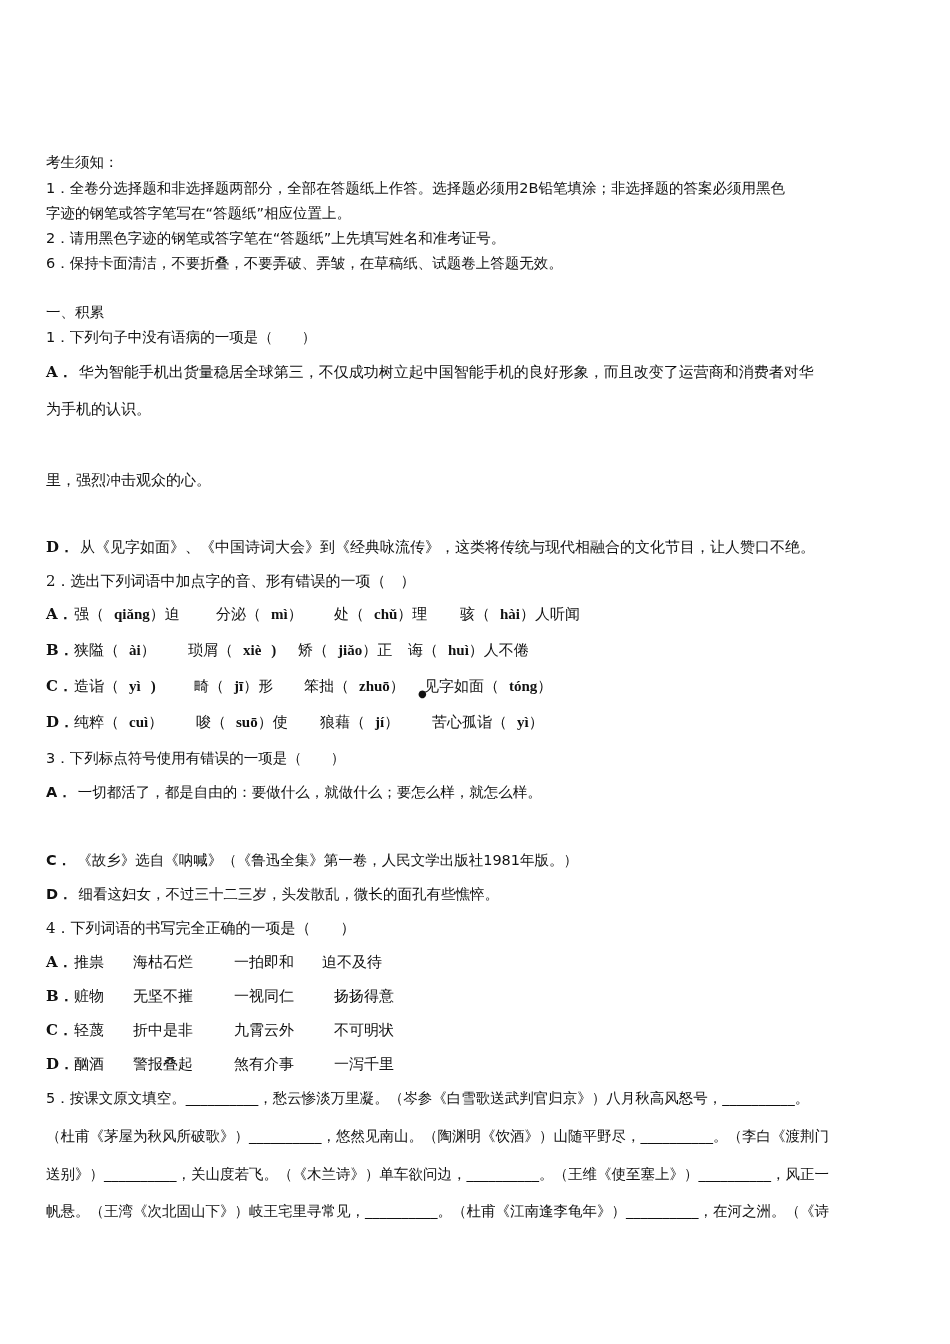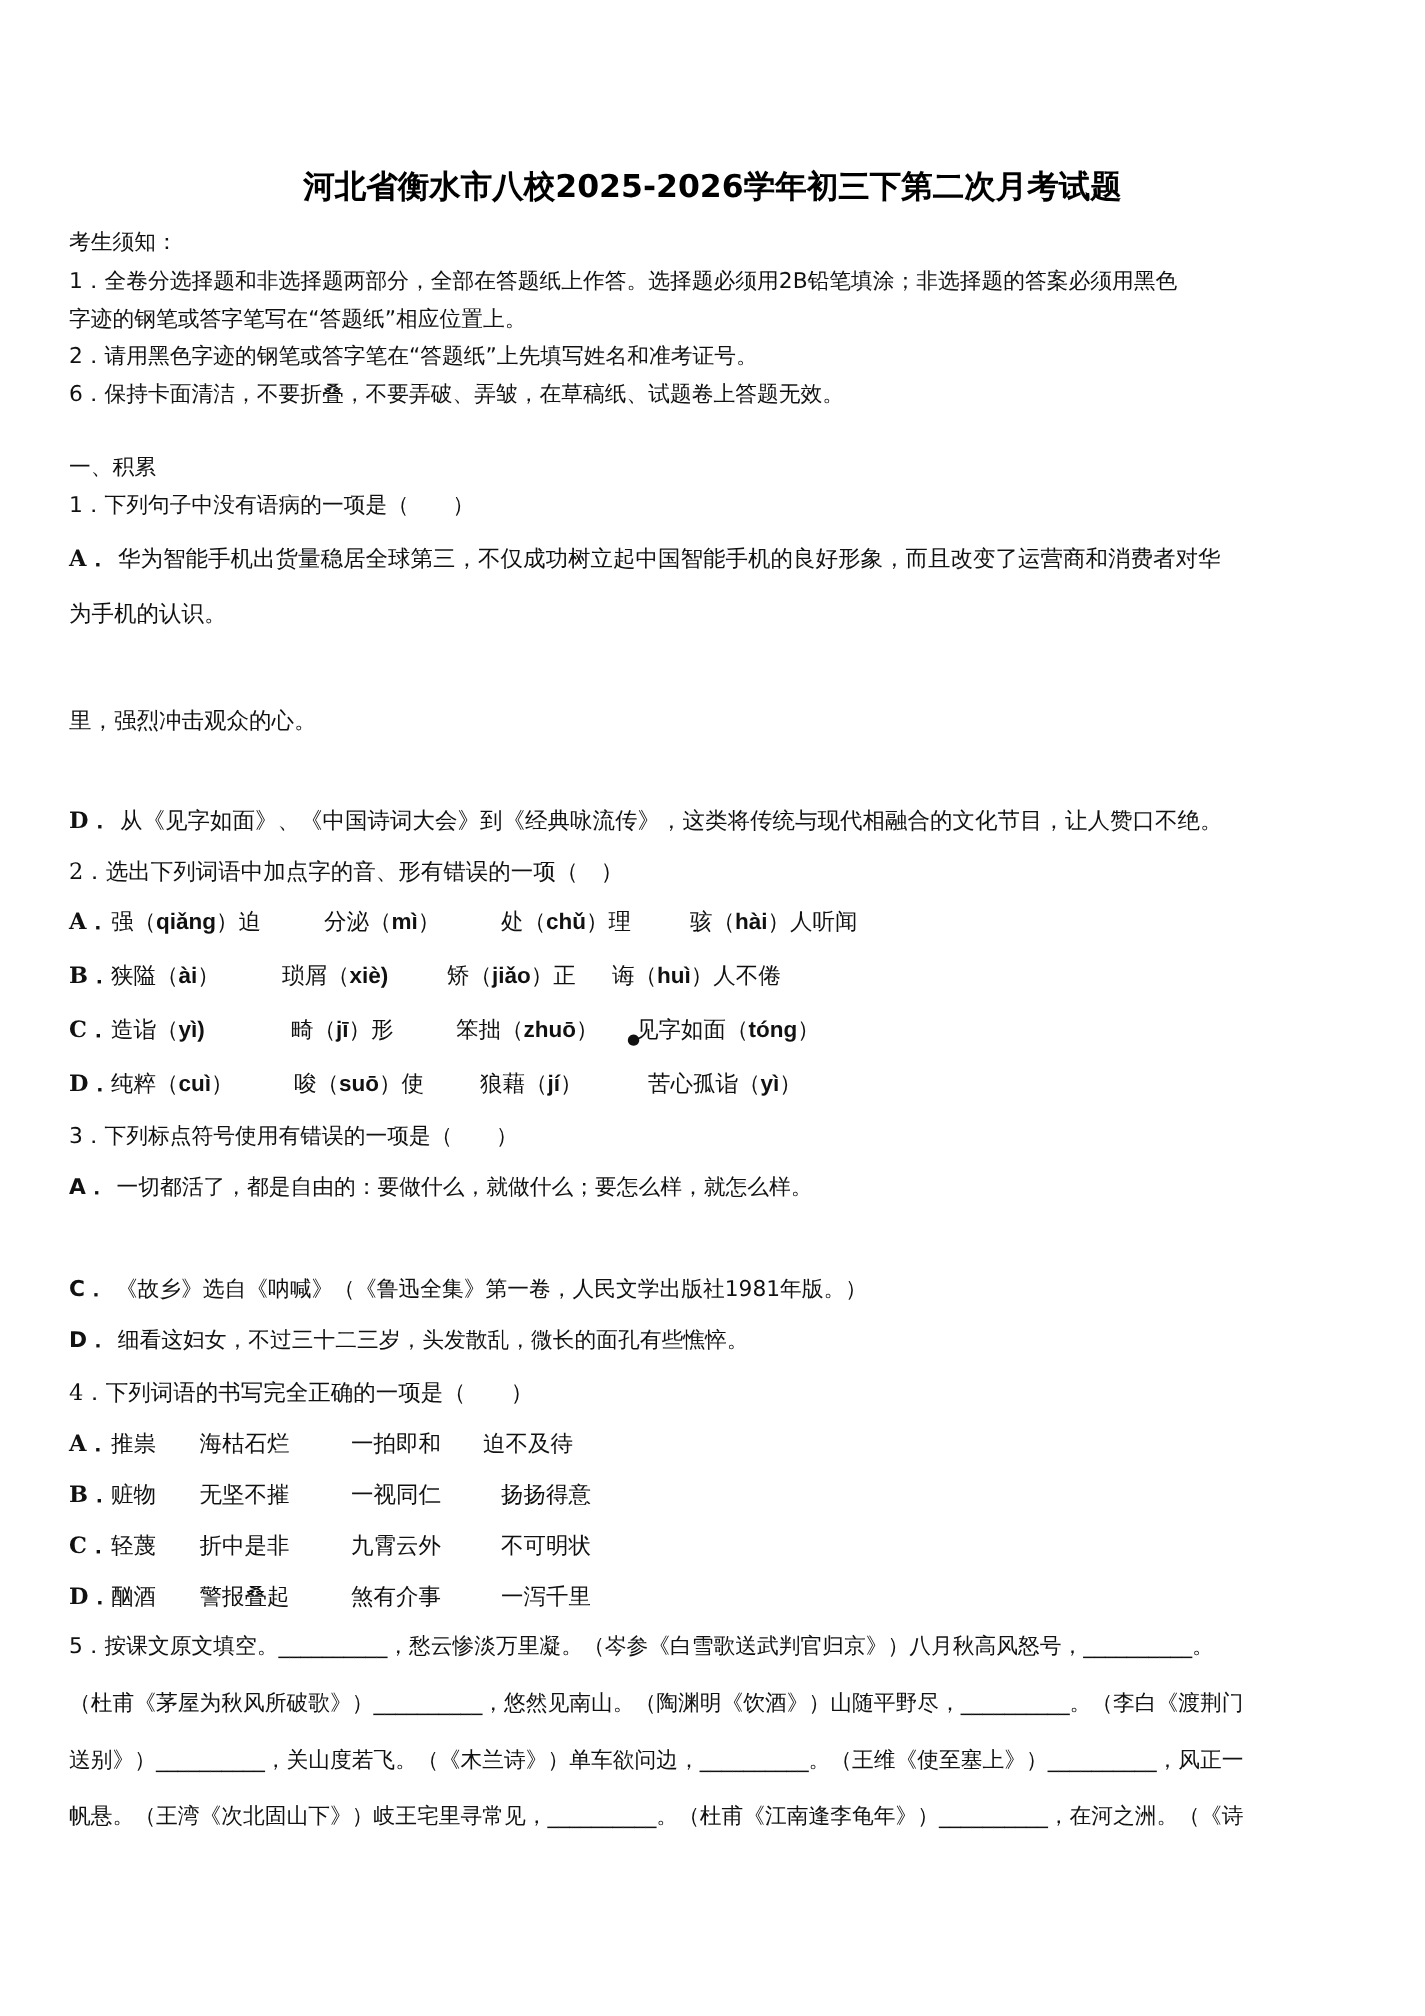--- a/index.html
+++ b/index.html
@@ -13,29 +13,28 @@
       position: absolute; left: 0; top: 110px; width: 950px; text-align: center;
       font-family: "DejaVu Sans", "Liberation Sans", sans-serif;
       font-weight: bold; font-size: 21px; letter-spacing: 0px; color: #000;
     }
     .line {
       position: absolute; left: 46px; font-size: 15px; white-space: nowrap;
       line-height: 20px;
     }
     .notice { font-family: "DejaVu Sans", "Liberation Sans", sans-serif; font-size: 14.5px; }
     .lbl { font-weight: bold; margin-right: 6px; }
-    .py { font-weight: bold; font-family: Liberation Sans, sans-serif; }
+    .py { font-weight: bold; font-family: Liberation Serif, serif; margin-left: 10px; }
     .dot { position: absolute; font-size: 10px; }
   </style>
 </head>
 <body>
 
 <div class="page">
 
-  <div class="title">河北省衡水市八校2025-2026学年初三下第二次月考试题</div>
 
   <div class="line notice" style="top:152px">考生须知：</div>
   <div class="line notice" style="top:178px">1．全卷分选择题和非选择题两部分，全部在答题纸上作答。选择题必须用2B铅笔填涂；非选择题的答案必须用黑色</div>
   <div class="line notice" style="top:203px">字迹的钢笔或答字笔写在“答题纸”相应位置上。</div>
   <div class="line notice" style="top:228px">2．请用黑色字迹的钢笔或答字笔在“答题纸”上先填写姓名和准考证号。</div>
   <div class="line notice" style="top:253px">6．保持卡面清洁，不要折叠，不要弄破、弄皱，在草稿纸、试题卷上答题无效。</div>
 
   <div class="line notice" style="top:302px">一、积累</div>
 
   <div class="line notice" style="top:327px">1．下列句子中没有语病的一项是（　　）</div>

